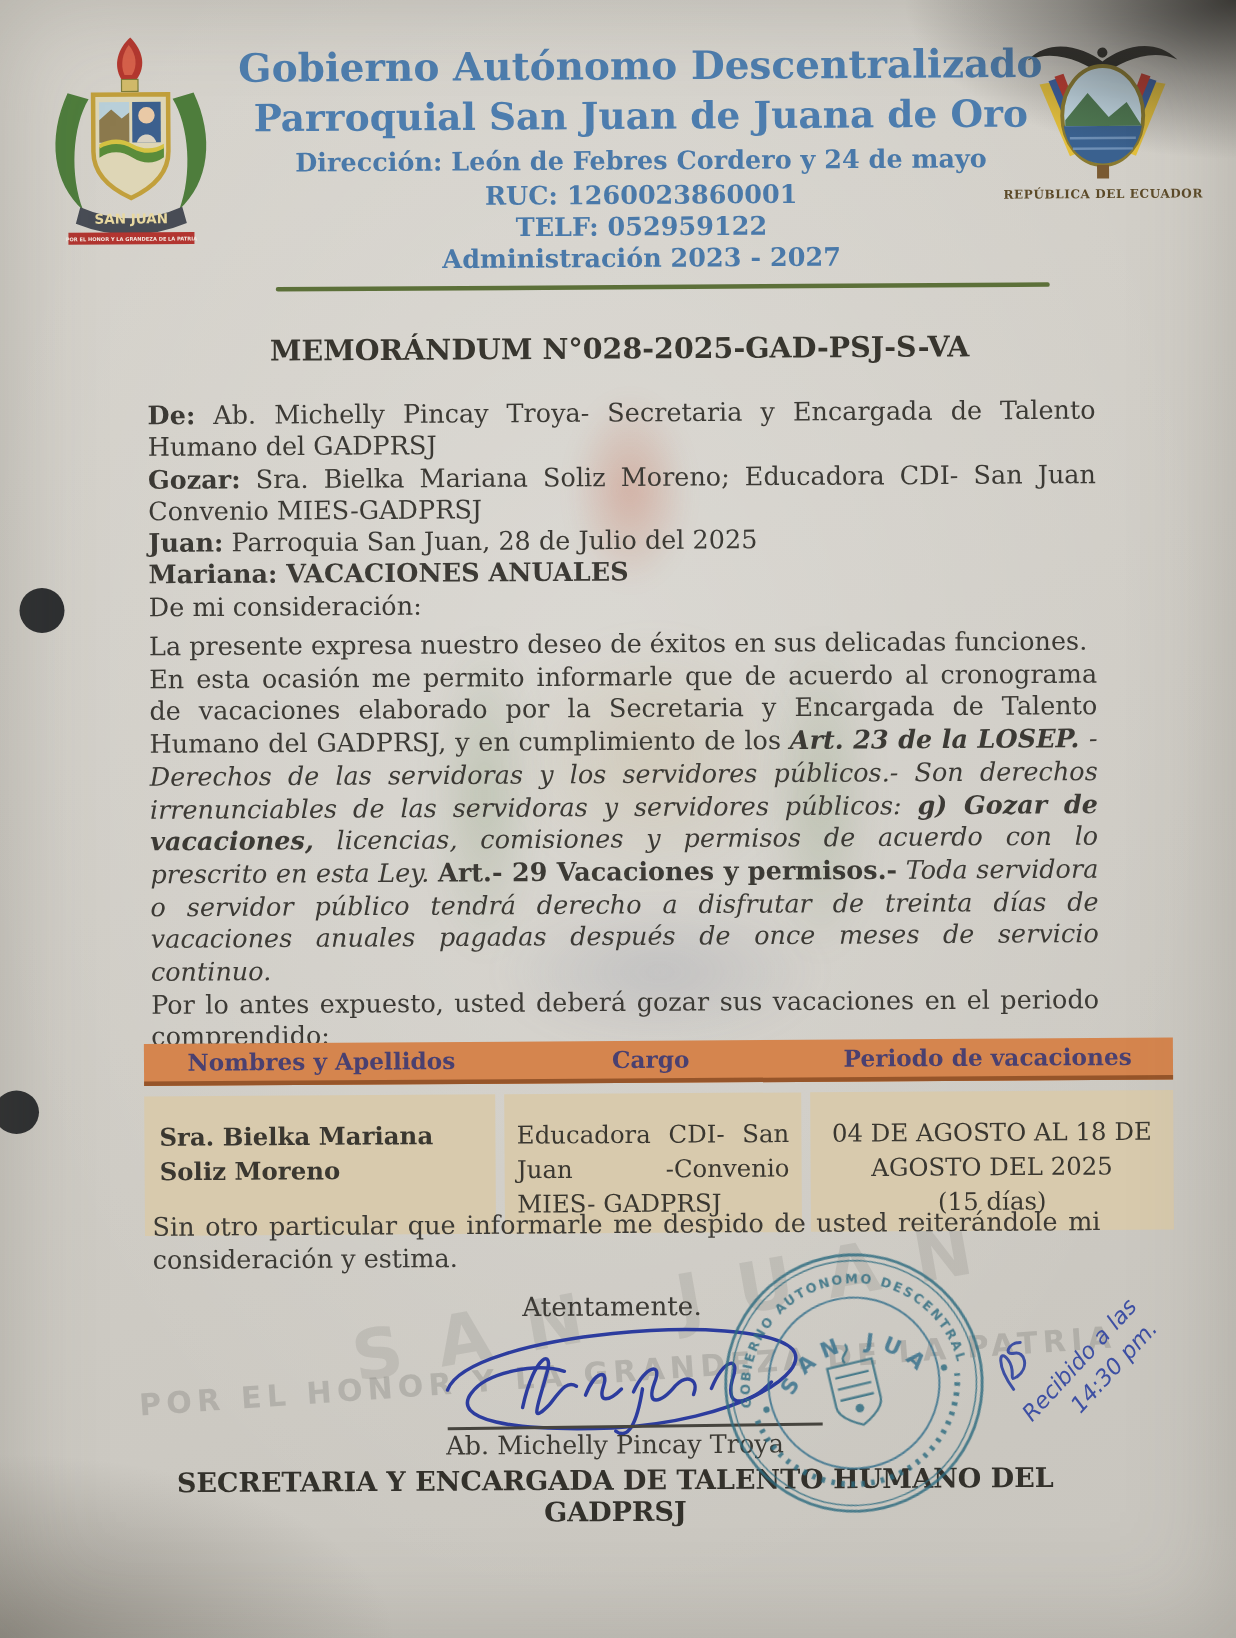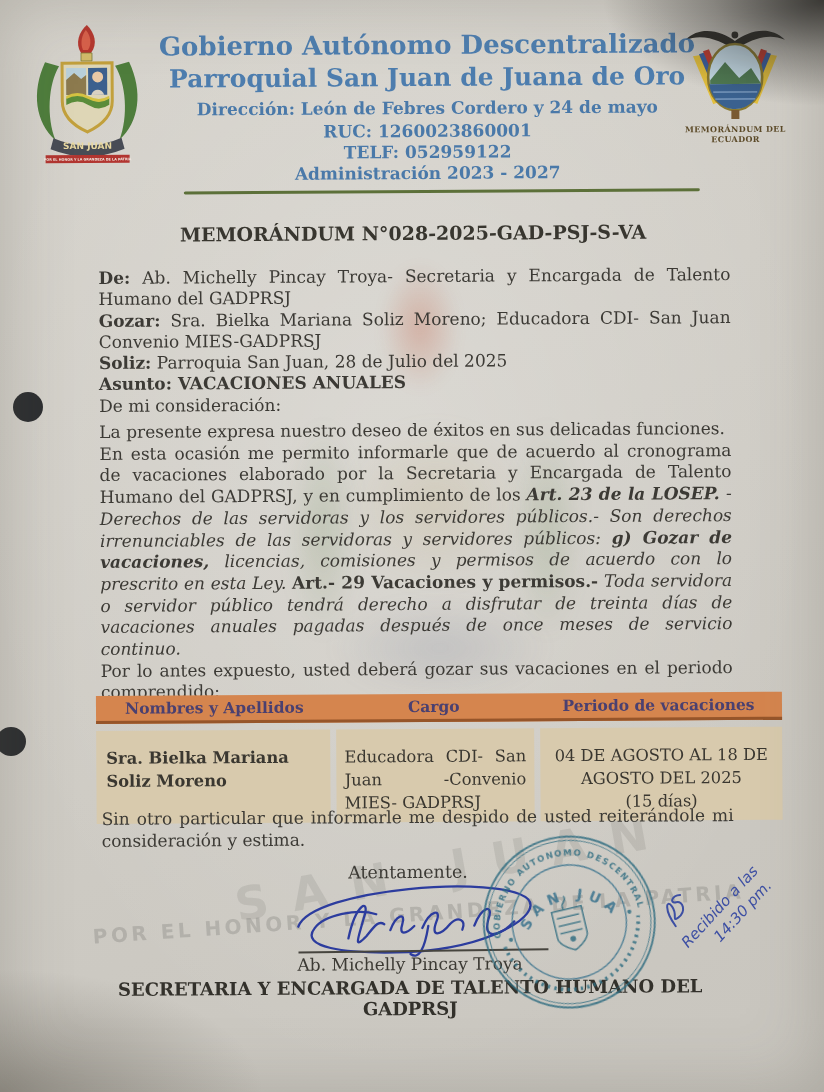--- a/index.html
+++ b/index.html
@@ -133,37 +133,37 @@
       <path d="M30,29 L50,77 L54,75 L36,27 Z" fill="#bf3a30"></path>
       <path d="M104,34 L84,82 L74,78 L92,32 Z" fill="#e3bf3c"></path>
       <path d="M98,32 L78,80 L74,78 L92,30 Z" fill="#3a5fa0"></path>
       <path d="M94,29 L74,77 L70,75 L88,27 Z" fill="#bf3a30"></path>
       <ellipse cx="62" cy="55" rx="27" ry="33" fill="#c6dce8" stroke="#8a7a30" stroke-width="2.6"></ellipse>
       <path d="M37,58 L52,40 L66,56 L78,46 L88,62 L37,62 Z" fill="#4f7a52"></path>
       <path d="M36,62 h52 c-2,14 -12,25 -26,25 c-14,0 -24,-11 -26,-25 z" fill="#3a618f"></path>
       <path d="M40,70 h44 M42,77 h40" stroke="#6e8fb5" stroke-width="1.6" fill="none"></path>
       <rect x="58" y="88" width="8" height="9" fill="#7a5a32"></rect>
     </svg>
-    <div class="crest-caption">MEMORÁNDUM DEL ECUADOR</div>
+    <div class="crest-caption">REPÚBLICA DEL ECUADOR</div>
 
     <div class="org1">Gobierno Autónomo Descentralizado</div>
     <div class="org2">Parroquial San Juan de Juana de Oro</div>
     <div class="addr a1">Dirección: León de Febres Cordero y 24 de mayo</div>
     <div class="addr a2">RUC: 1260023860001</div>
     <div class="addr a3">TELF: 052959122</div>
     <div class="addr a4">Administración 2023 - 2027</div>
     <div class="head-rule"></div>
 
     <div class="memo-title">MEMORÁNDUM N°028-2025-GAD-PSJ-S-VA</div>
 
     <div class="fields">
       <div><span class="lbl">De:</span><span> Ab. Michelly Pincay Troya- Secretaria y Encargada de Talento Humano del GADPRSJ</span></div>
       <div><span class="lbl">Gozar:</span><span> Sra. Bielka Mariana Soliz Moreno; Educadora CDI- San Juan Convenio MIES-GADPRSJ</span></div>
-      <div><span class="lbl">Soliz:</span><span> Parroquia San Juan, 28 de Julio del 2025</span></div>
-      <div><span class="lbl">Asunto:</span><span class="lbl"> VACACIONES ANUALES</span></div>
+      <div><span class="lbl">Juan:</span><span> Parroquia San Juan, 28 de Julio del 2025</span></div>
+      <div><span class="lbl">Mariana:</span><span class="lbl"> VACACIONES ANUALES</span></div>
       <div>De mi consideración:</div>
     </div>
 
     <div class="body1">
       <div>La presente expresa nuestro deseo de éxitos en sus delicadas funciones.</div>
       <div><span>En esta ocasión me permito informarle que de acuerdo al cronograma de vacaciones elaborado por la Secretaria y Encargada de Talento Humano del GADPRSJ, y en cumplimiento de los </span><span class="bi">Art. 23 de la LOSEP. </span><span class="it">- Derechos de las servidoras y los servidores públicos.- Son derechos irrenunciables de las servidoras y servidores públicos: </span><span class="bi">g) Gozar de vacaciones,</span><span class="it"> licencias, comisiones y permisos de acuerdo con lo prescrito en esta Ley. </span><span class="bo">Art.- 29 Vacaciones y permisos.-</span><span class="it"> Toda servidora o servidor público tendrá derecho a disfrutar de treinta días de vacaciones anuales pagadas después de once meses de servicio continuo.</span></div>
       <div>Por lo antes expuesto, usted deberá gozar sus vacaciones en el periodo comprendido:</div>
     </div>
 
     <div class="vac-table">

